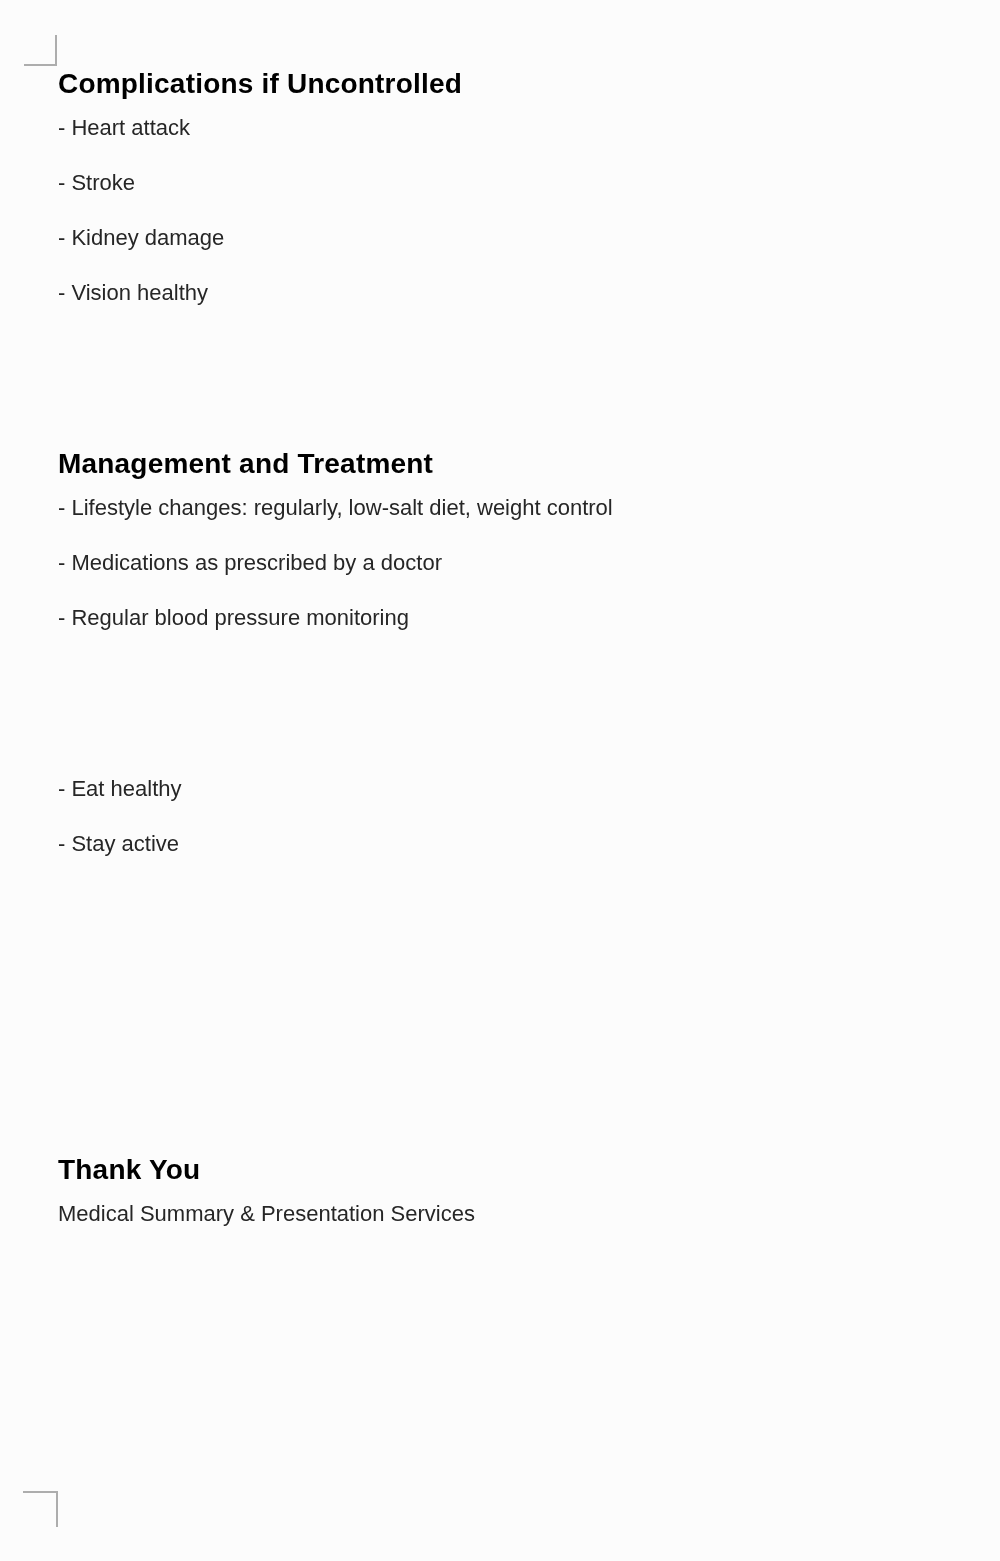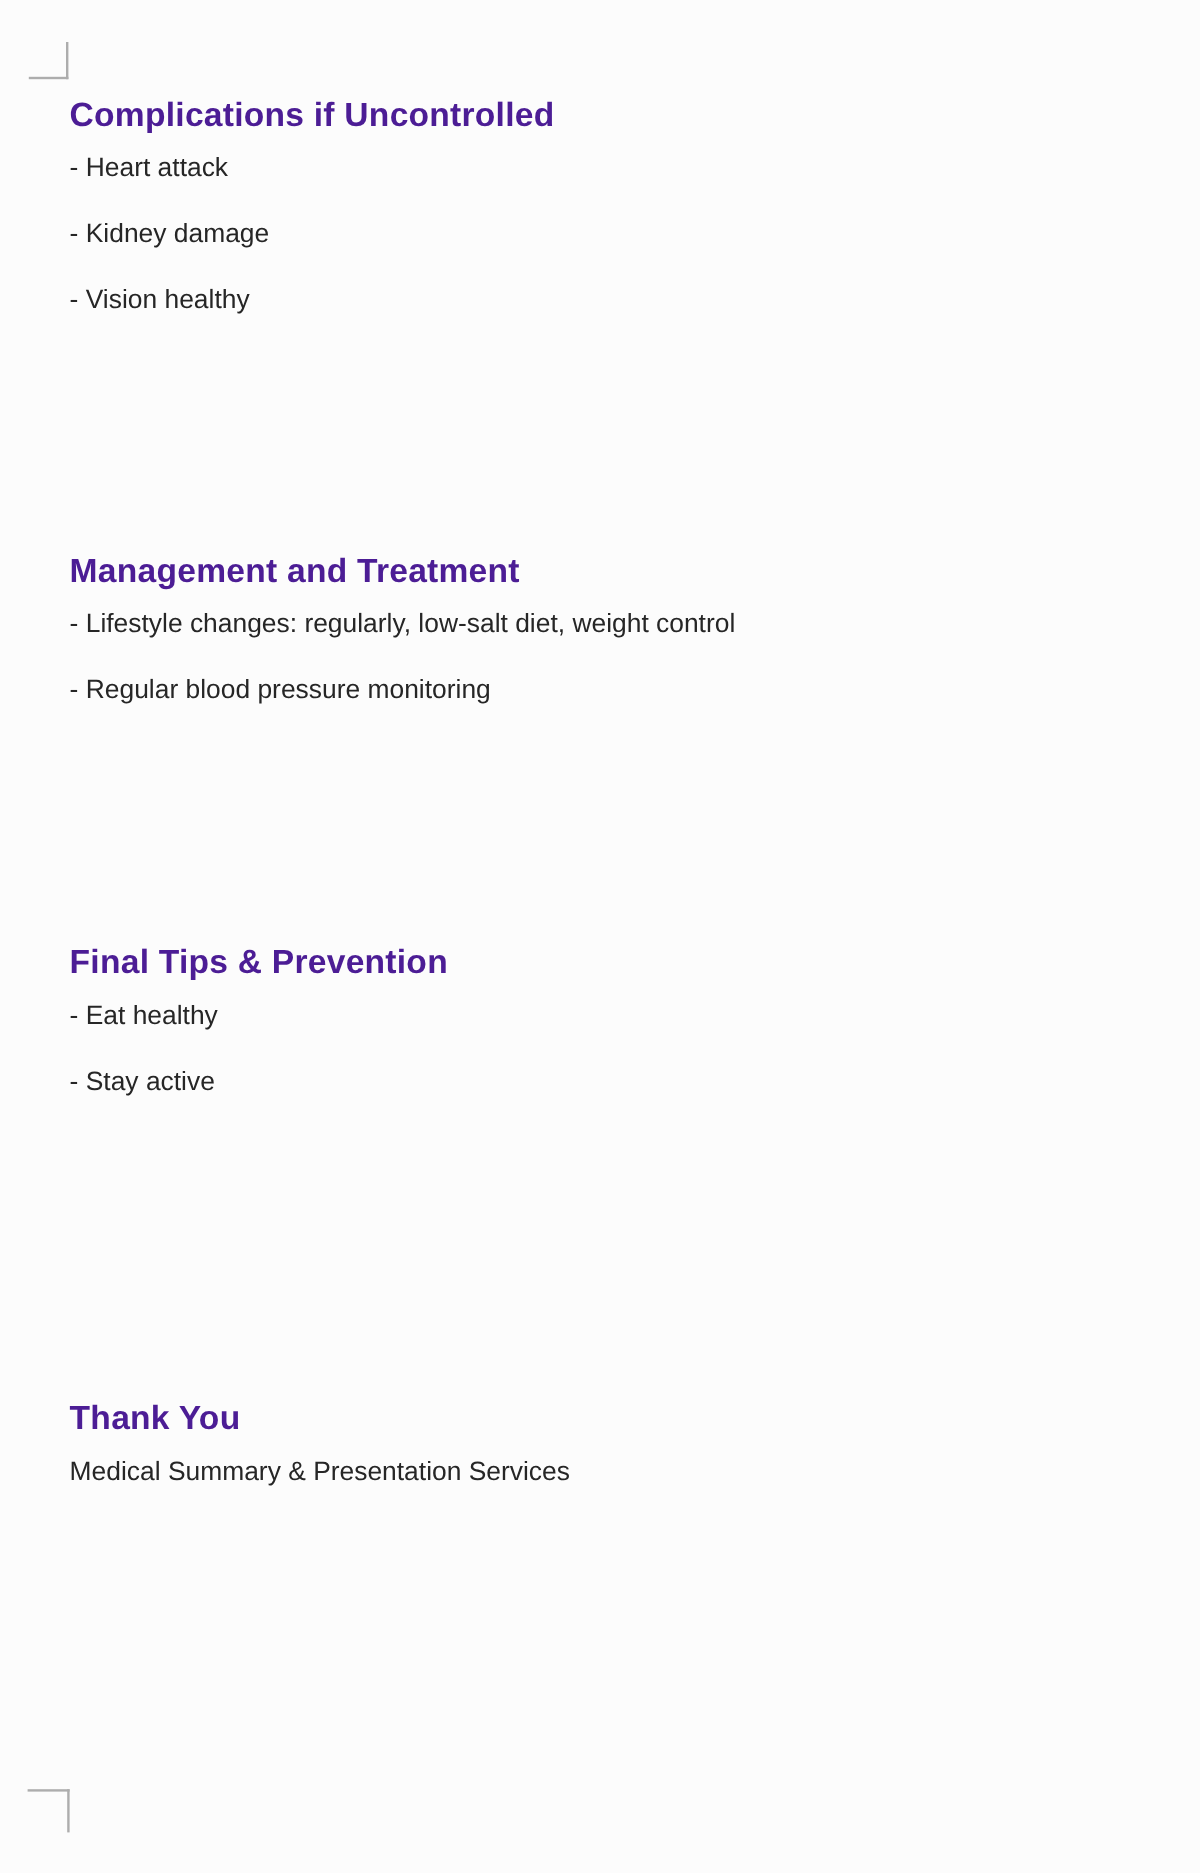--- a/index.html
+++ b/index.html
@@ -32,25 +32,25 @@
     height: 34px;
     border-top: 2px solid #adadad;
     border-right: 2px solid #adadad;
   }
   .section {
     position: absolute;
     left: 58px;
     right: 40px;
   }
   .section-title {
-    margin: 12px 0 17px 0;
+    margin: 0 0 17px 0;
     font-size: 28px;
     line-height: 28px;
     font-weight: 700;
-    color: #4c1d95;
+    color: #000000;
     letter-spacing: 0.2px;
   }
   .list-item {
     margin: 0 0 29px 0;
     font-size: 22px;
     line-height: 26px;
     font-weight: 400;
     color: #262626;
   }
   .sec-complications { top: 70px; }
@@ -62,32 +62,33 @@
 <body>
 
 <div class="page">
 
   <div class="corner corner-top"></div>
   <div class="corner corner-bottom"></div>
 
   <section class="section sec-complications">
     <h2 class="section-title">Complications if Uncontrolled</h2>
     <p class="list-item">- Heart attack</p>
+    <p class="list-item">- Stroke</p>
     <p class="list-item">- Kidney damage</p>
     <p class="list-item">- Vision healthy</p>
   </section>
 
   <section class="section sec-management">
     <h2 class="section-title">Management and Treatment</h2>
     <p class="list-item">- Lifestyle changes: regularly, low-salt diet, weight control</p>
+    <p class="list-item">- Medications as prescribed by a doctor</p>
     <p class="list-item">- Regular blood pressure monitoring</p>
   </section>
 
   <section class="section sec-final-tips">
-    <h2 class="section-title">Final Tips &amp; Prevention</h2>
     <p class="list-item">- Eat healthy</p>
     <p class="list-item">- Stay active</p>
   </section>
 
   <section class="section sec-thank-you">
     <h2 class="section-title">Thank You</h2>
     <p class="list-item">Medical Summary &amp; Presentation Services</p>
   </section>
 
 </div>

